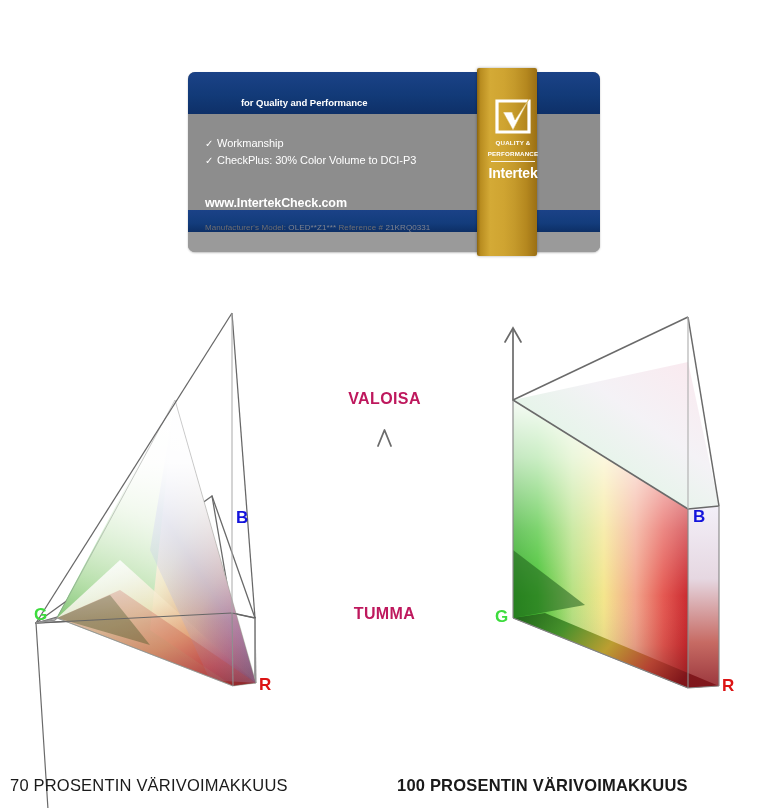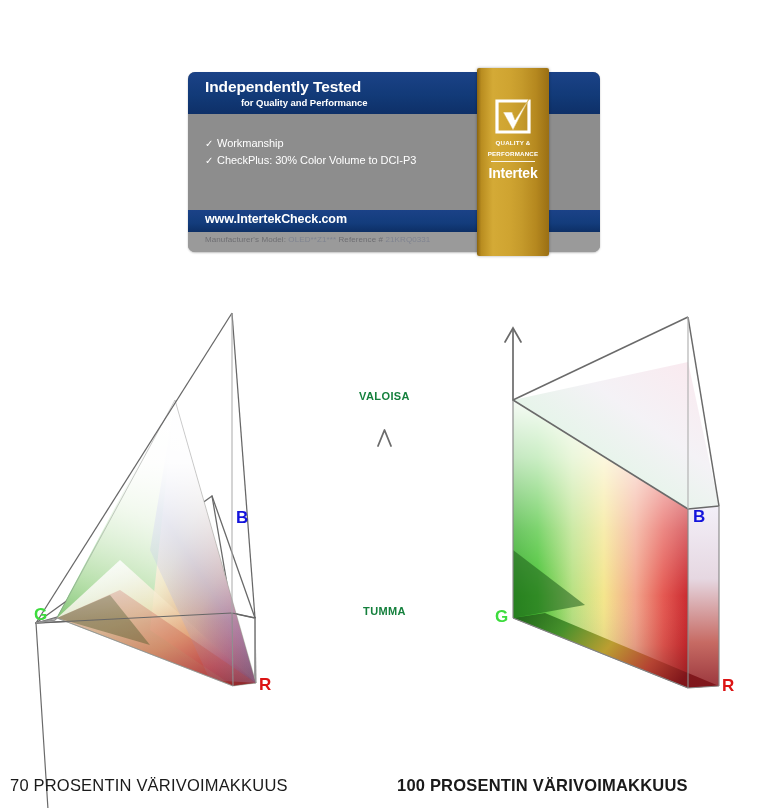--- a/index.html
+++ b/index.html
@@ -92,53 +92,53 @@
     position: absolute;
     left: 0;
     top: 138px;
     width: 100%;
     height: 22px;
     background: linear-gradient(to bottom, #1b4287 0%, #133c7c 60%, #0d2f66 100%);
   }
   .cert-url {
     position: absolute;
     left: 17px;
-    top: 140px;
+    top: 124px;
     color: #ffffff;
     font-size: 12.5px;
     font-weight: bold;
     letter-spacing: -0.1px;
   }
   .cert-footer {
     position: absolute;
     left: 0;
     top: 160px;
     width: 100%;
     height: 20px;
     background: #9a9a9a;
   }
   .cert-footer-text {
     position: absolute;
     left: 17px;
-    top: 163px;
+    top: 151px;
     font-size: 8px;
     color: #6e6e72;
     letter-spacing: 0.1px;
     white-space: nowrap;
   }
   .cert-footer-text .dim {
     color: #7f8390;
   }
 
   
   .cert-ribbon {
     position: absolute;
     left: 289px;
     top: -4px;
-    width: 72px;
+    width: 60px;
     height: 188px;
     background: linear-gradient(to right,
         #8a6410 0%, #b98d20 6%, #d4aa36 22%, #cfa431 45%,
         #c59a2b 62%, #b5881f 82%, #9a6f14 100%);
     border-radius: 2px;
     box-shadow: 0 0 3px rgba(0,0,0,0.35);
   }
   .ribbon-logo {
     position: absolute;
     left: 0;
@@ -199,23 +199,23 @@
   
   #center-axis {
     position: absolute;
     left: 307px;
     top: 390px;
     width: 155px;
     height: 240px;
     text-align: center;
   }
   .axis-word {
-    font-size: 11px;
-    font-weight: bold;
-    color: #15803d;
+    font-size: 16px;
+    font-weight: bold;
+    color: #be185d;
     letter-spacing: 0.4px;
   }
   #axis-top  { position: absolute; top: 0px;   left: 0; width: 100%; }
   #axis-bot  { position: absolute; top: 215px; left: 0; width: 100%; }
   #axis-arrow {
     position: absolute;
     left: 0; top: 32px;
     width: 100%;
     height: 180px;
   }
@@ -234,21 +234,20 @@
   #caption-right { left: 397px; font-weight: bold; }
 </style>
 </head>
 <body>
 
 <div id="certificate">
 
   <div class="cert-body">
 
     <div class="cert-headerbar"></div>
-    <div class="cert-title">Independently Tested</div>
     <div class="cert-subtitle">for Quality and Performance</div>
 
     <div class="cert-middle"></div>
 
     <div class="cert-check-list">
       <div class="cert-check-row">
         <span class="cert-check-mark">✓</span>
         <span>Workmanship</span>
       </div>
       <div class="cert-check-row">

